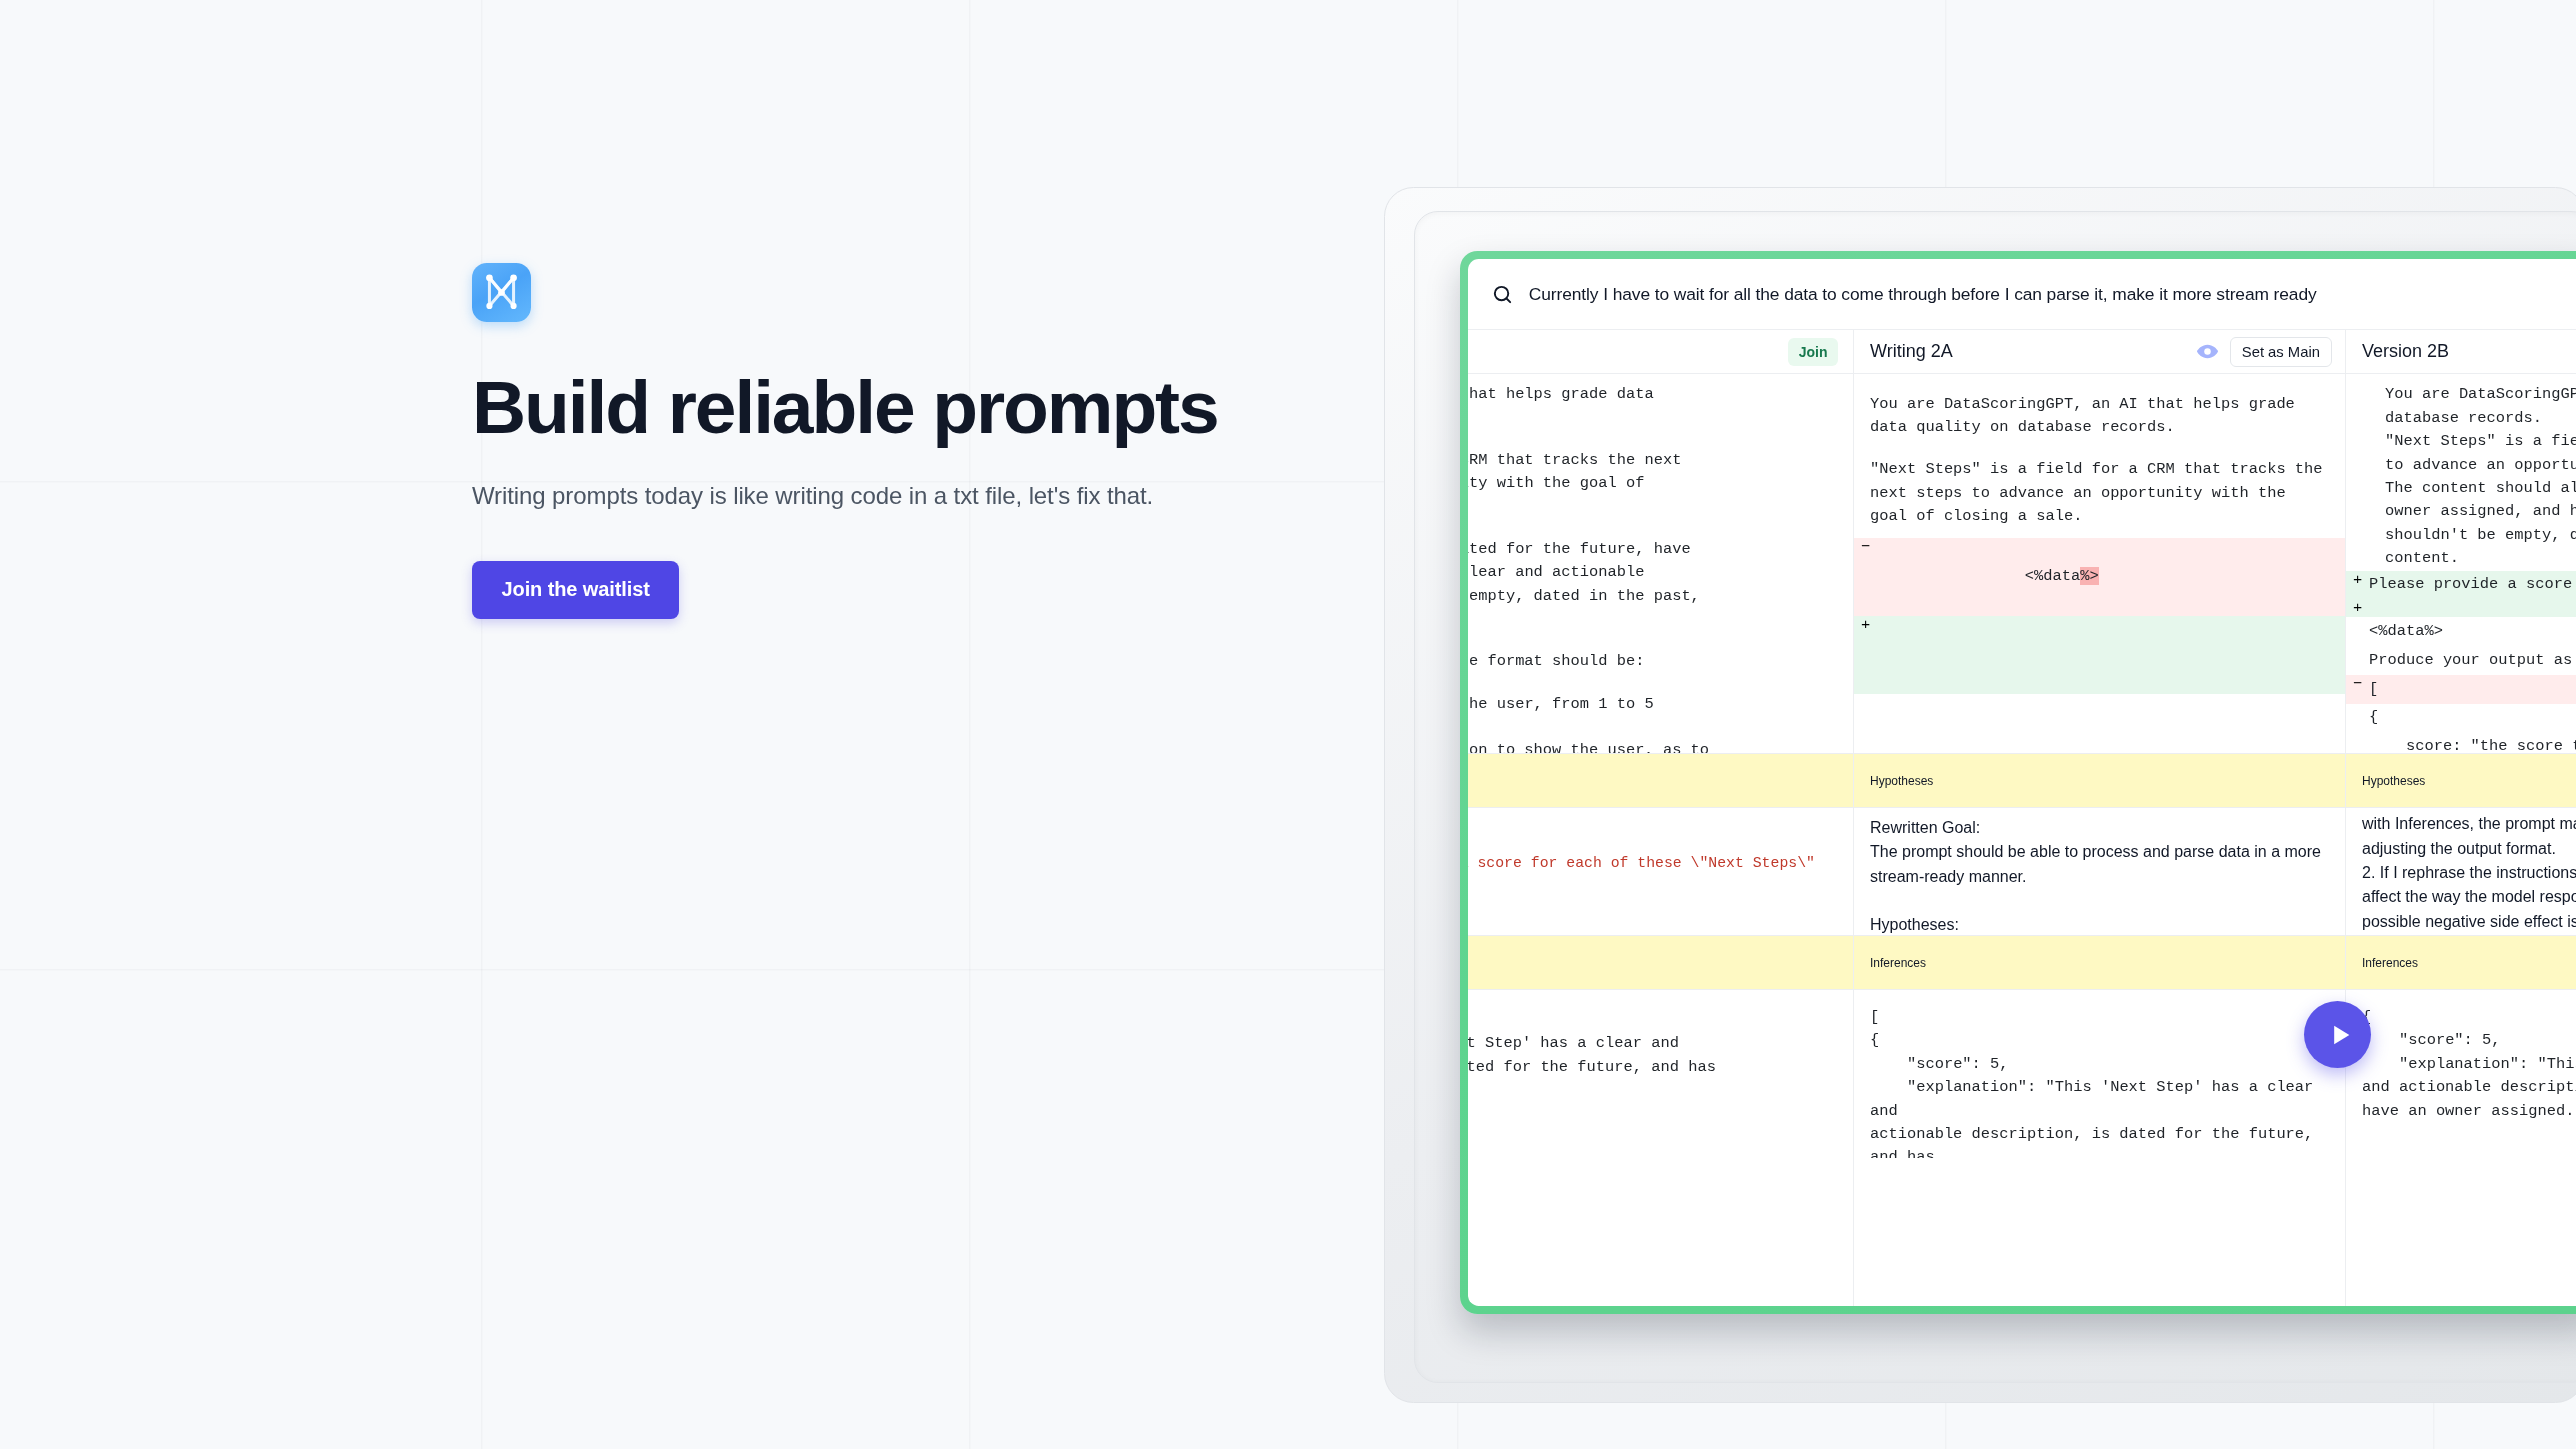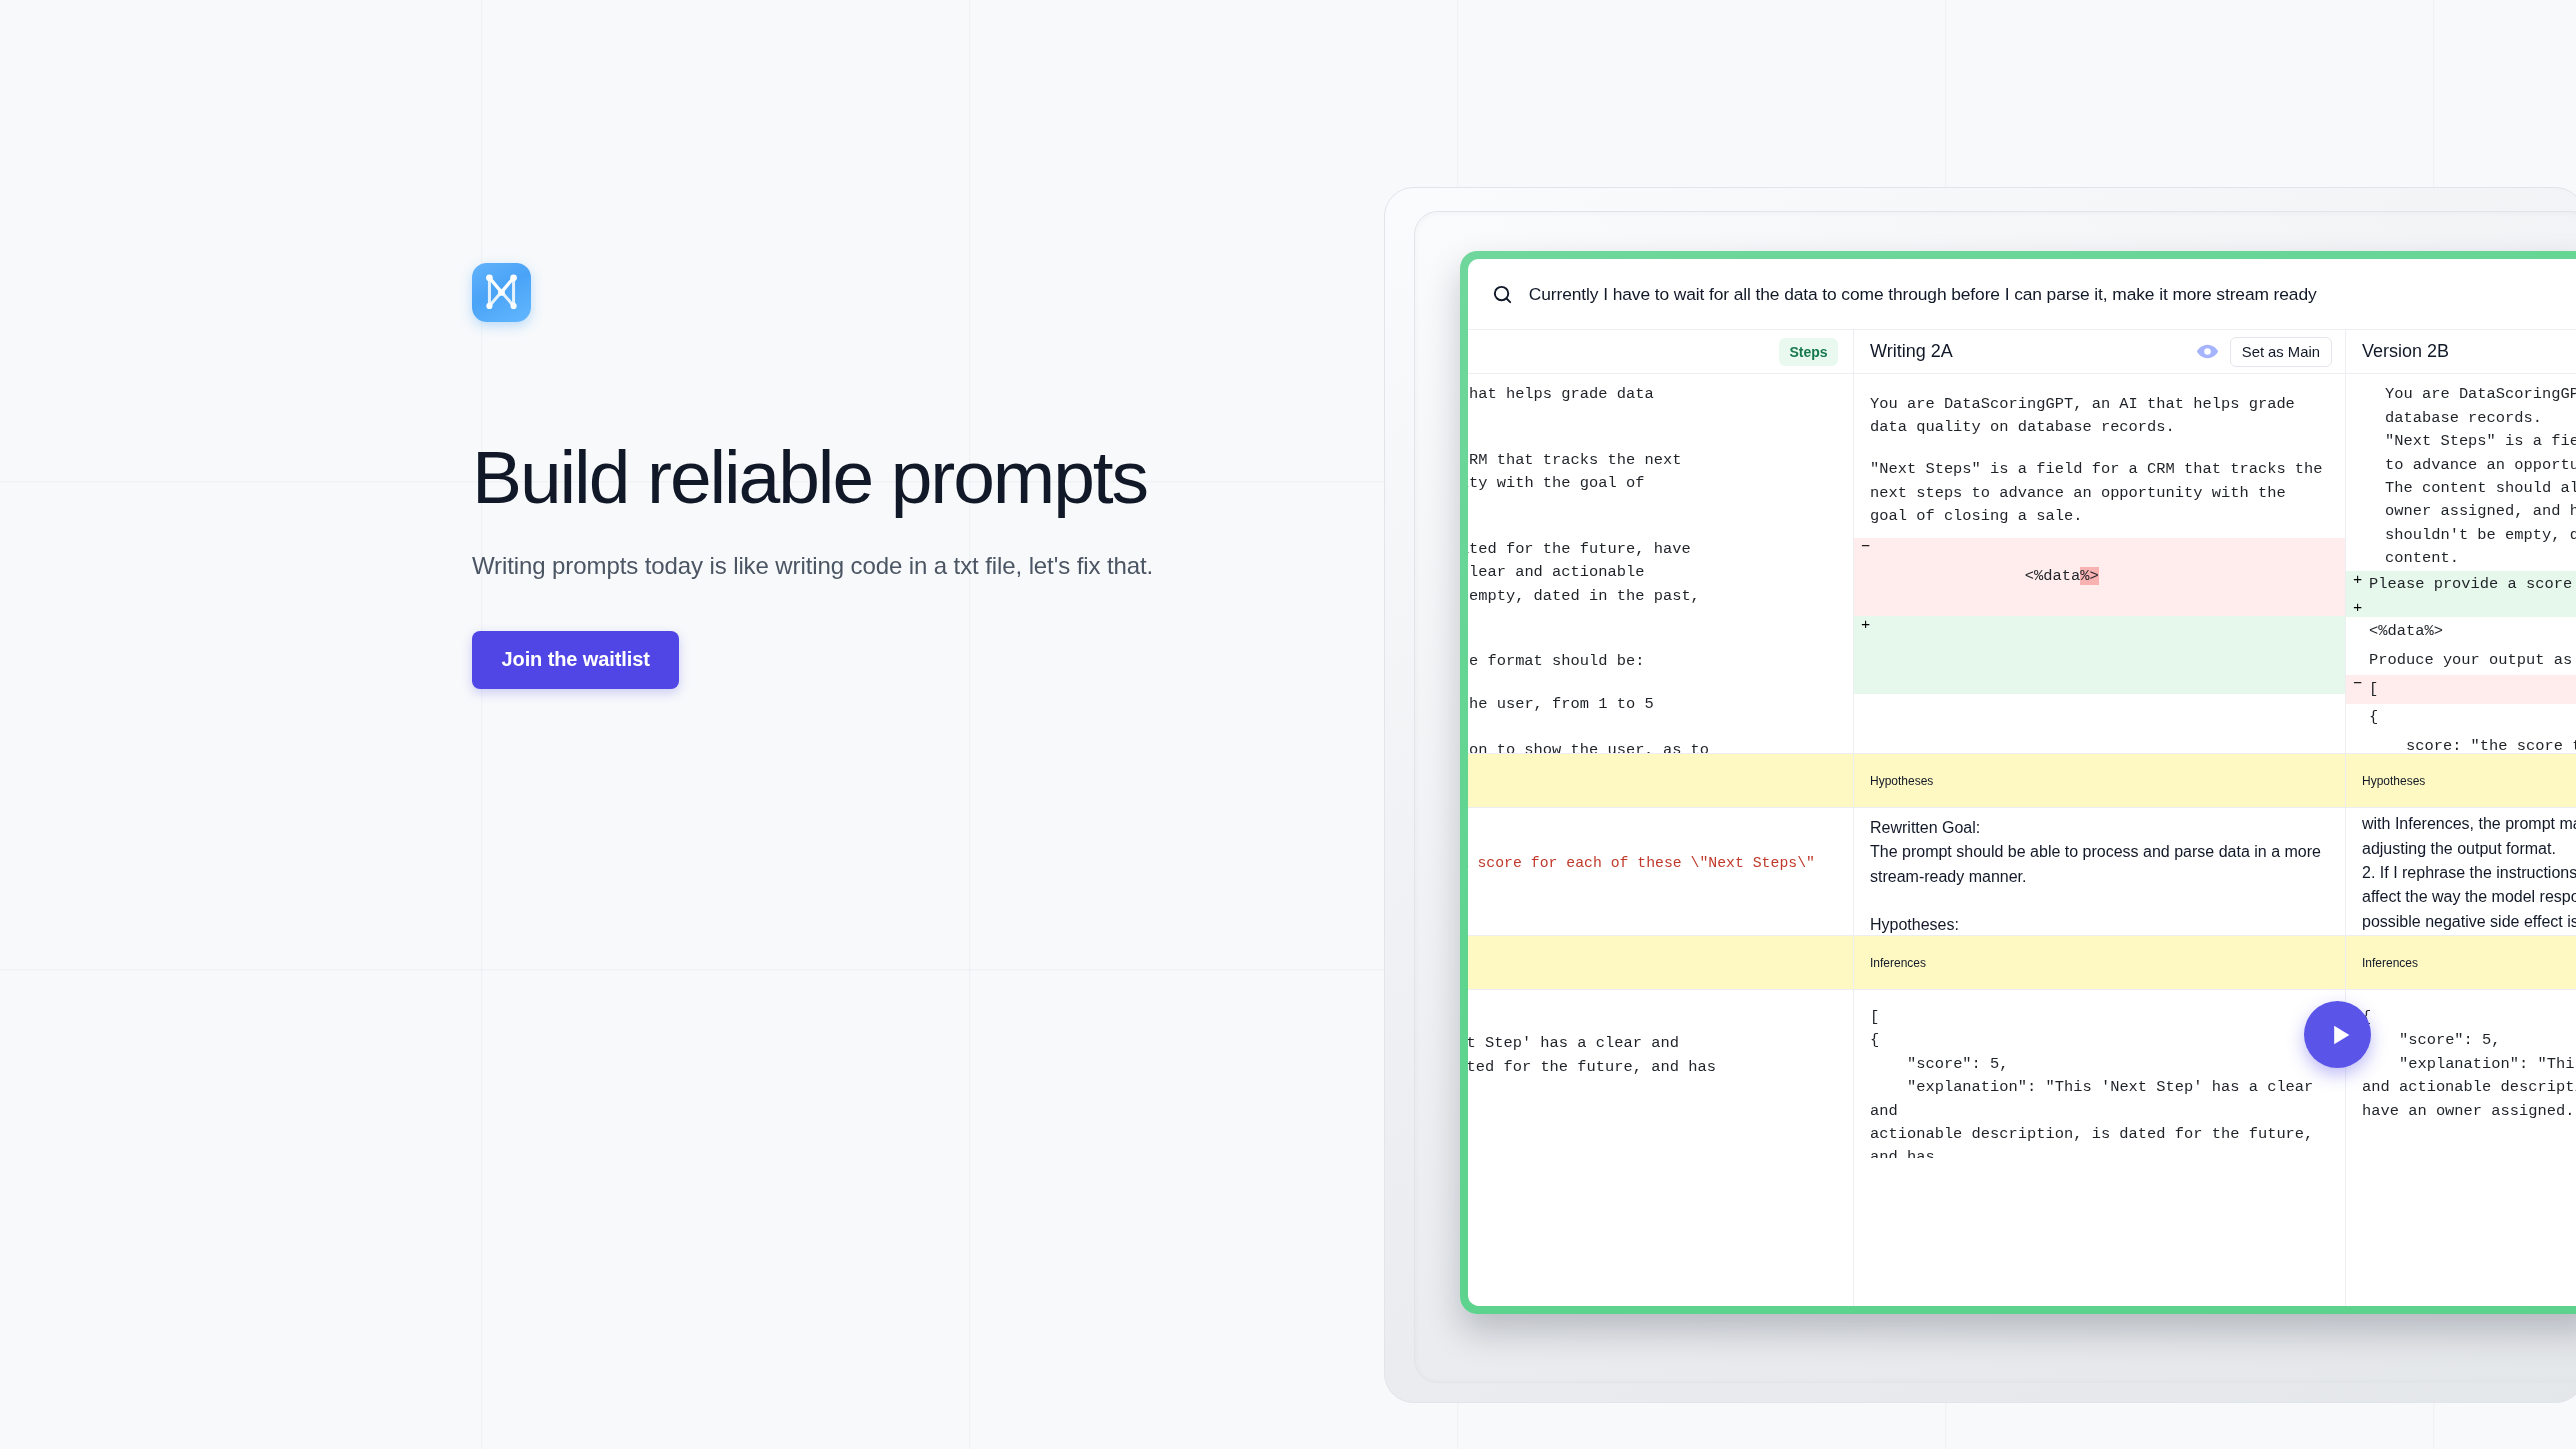--- a/index.html
+++ b/index.html
@@ -30,24 +30,24 @@
   #logo {
     width: 59px; height: 59px;
     border-radius: 14.8px;
     background: linear-gradient(150deg,#62b3fb 0%,#4aa3f7 45%,#63b8fd 100%);
     box-shadow: 0 4px 12px rgba(74,163,247,.35);
     position: relative;
   }
   #logo svg { position:absolute; inset:0; width:100%; height:100%; }
 
   #hero-title {
-    margin-top: 116px;
+    margin-top: 46px;
     font-size: 75px;
     line-height: 1.05;
-    font-weight: 400;
+    font-weight: 700;
     letter-spacing: -2.1px;
     color: #111827;
     font-stretch: condensed;
     white-space: nowrap;
   }
   #hero-sub {
     margin-top: 35px;
     font-size: 24px;
     color: #4b5563;
     letter-spacing: -0.1px;
@@ -246,21 +246,21 @@
       <div id="searchbar">
         <svg id="search-icon" viewBox="0 0 24 24" fill="none" stroke="currentColor" stroke-width="2" stroke-linecap="round">
           <circle cx="11" cy="11" r="7"></circle>
             <path d="M20 20 L16.2 16.2"></path>
         </svg>
         <div id="search-text">Currently I have to wait for all the data to come through before I can parse it, make it more stream ready</div>
       </div>
 
       <div id="col-header">
         <div class="colhead" id="ch-left">
-          <span class="badge-main">Steps</span>
+          <span class="badge-main">Join</span>
         </div>
         <div class="colhead" id="ch-mid">
           <span>Writing 2A</span>
           <span class="head-actions">
             <svg class="eye-icon" viewBox="0 0 24 24">
               <path d="M12 5C6.5 5 2.3 9.1 1 12c1.3 2.9 5.5 7 11 7s9.7-4.1 11-7c-1.3-2.9-5.5-7-11-7z" fill="currentColor"></path>
               <circle cx="12" cy="12" r="3.4" fill="#ffffff"></circle>
             </svg>
             <button class="btn-setmain">Set as Main</button>
           </span>

